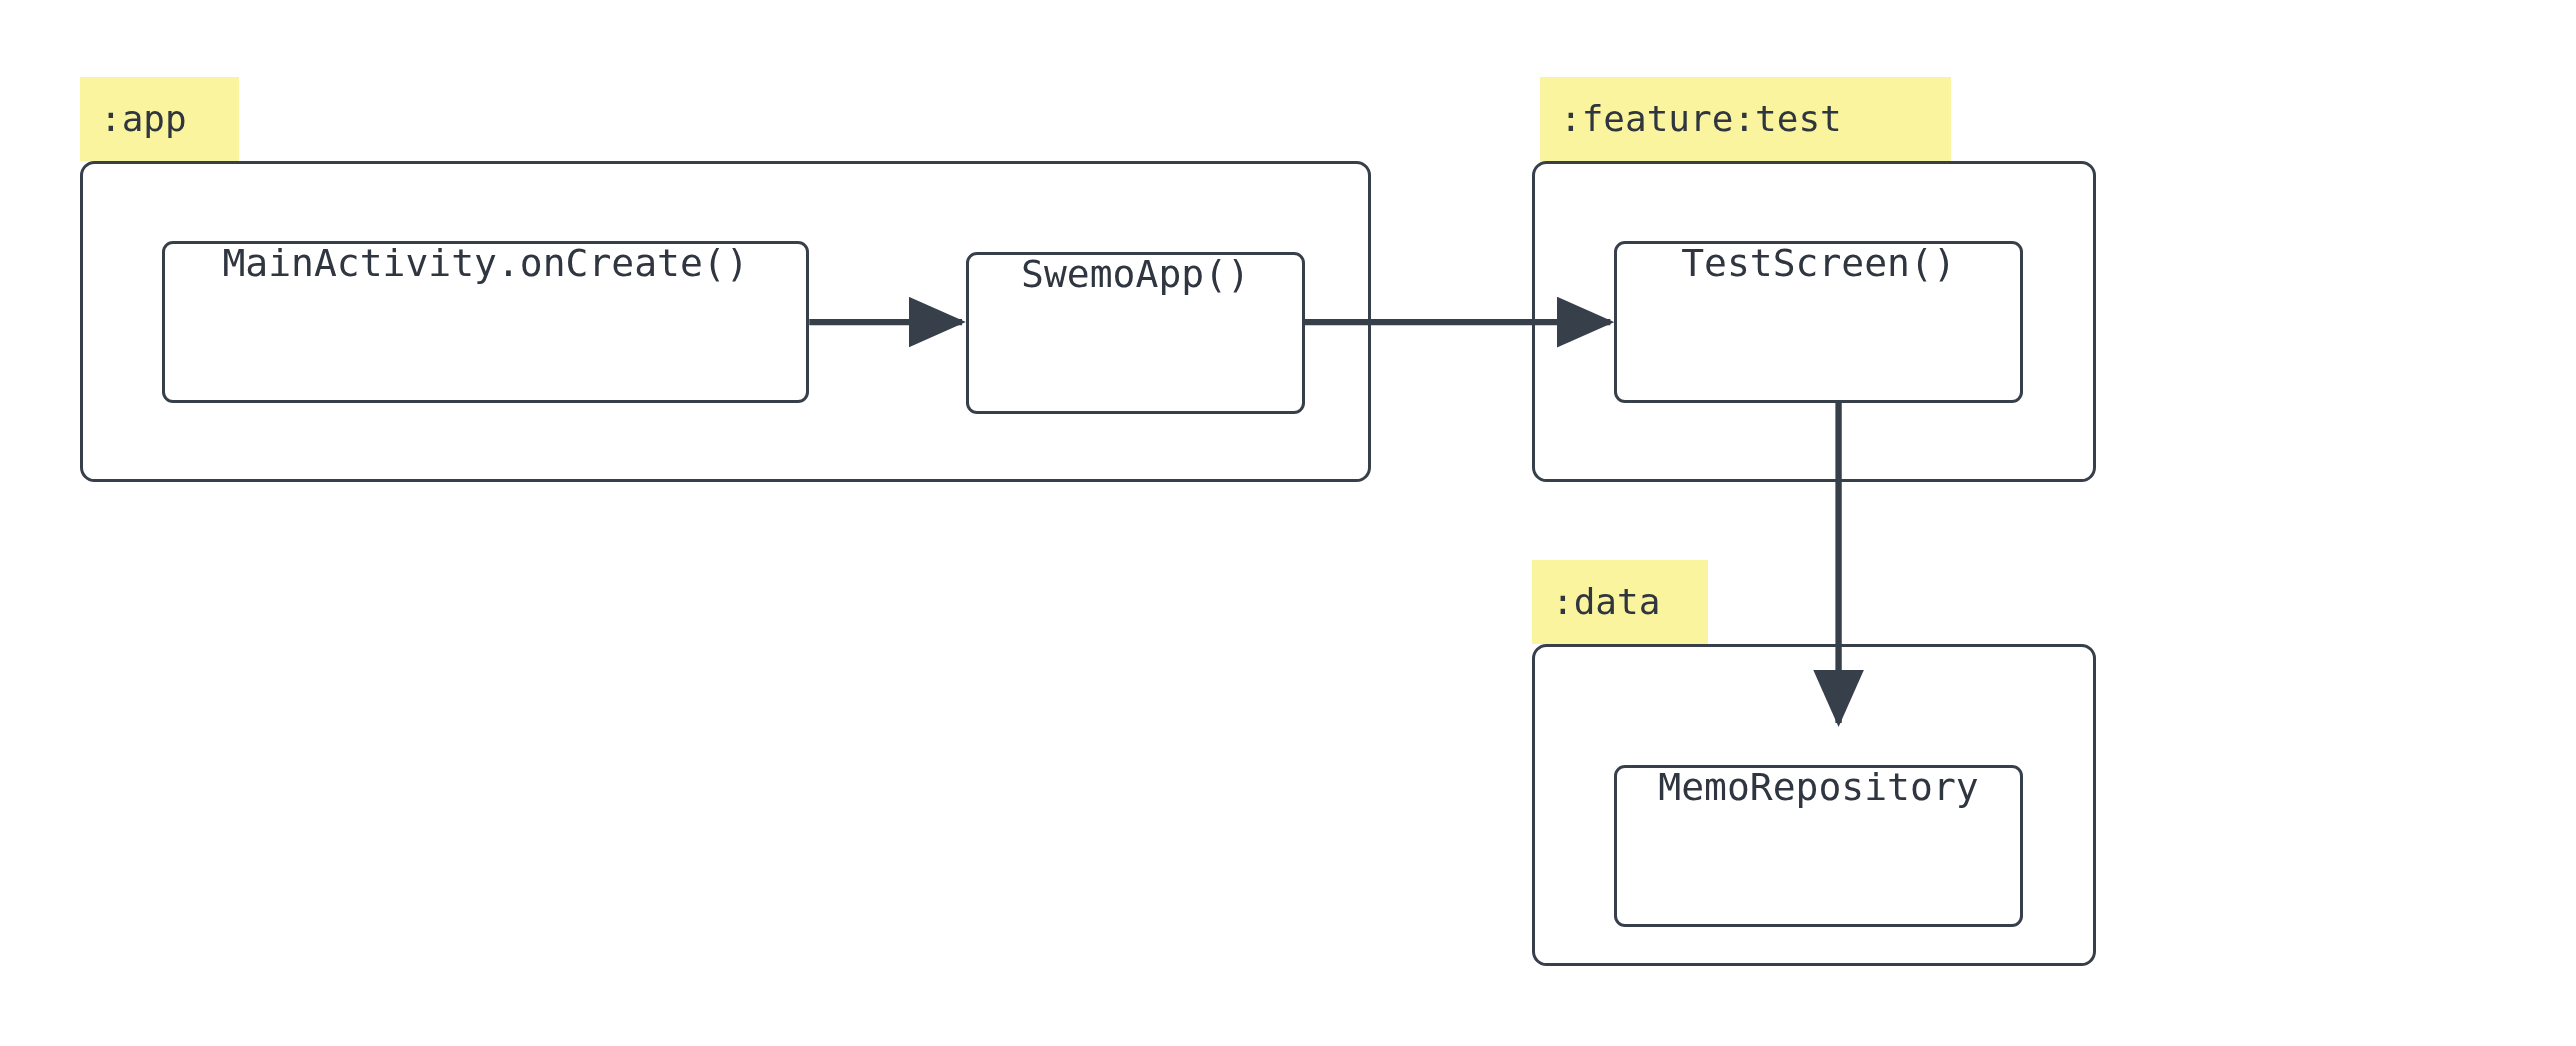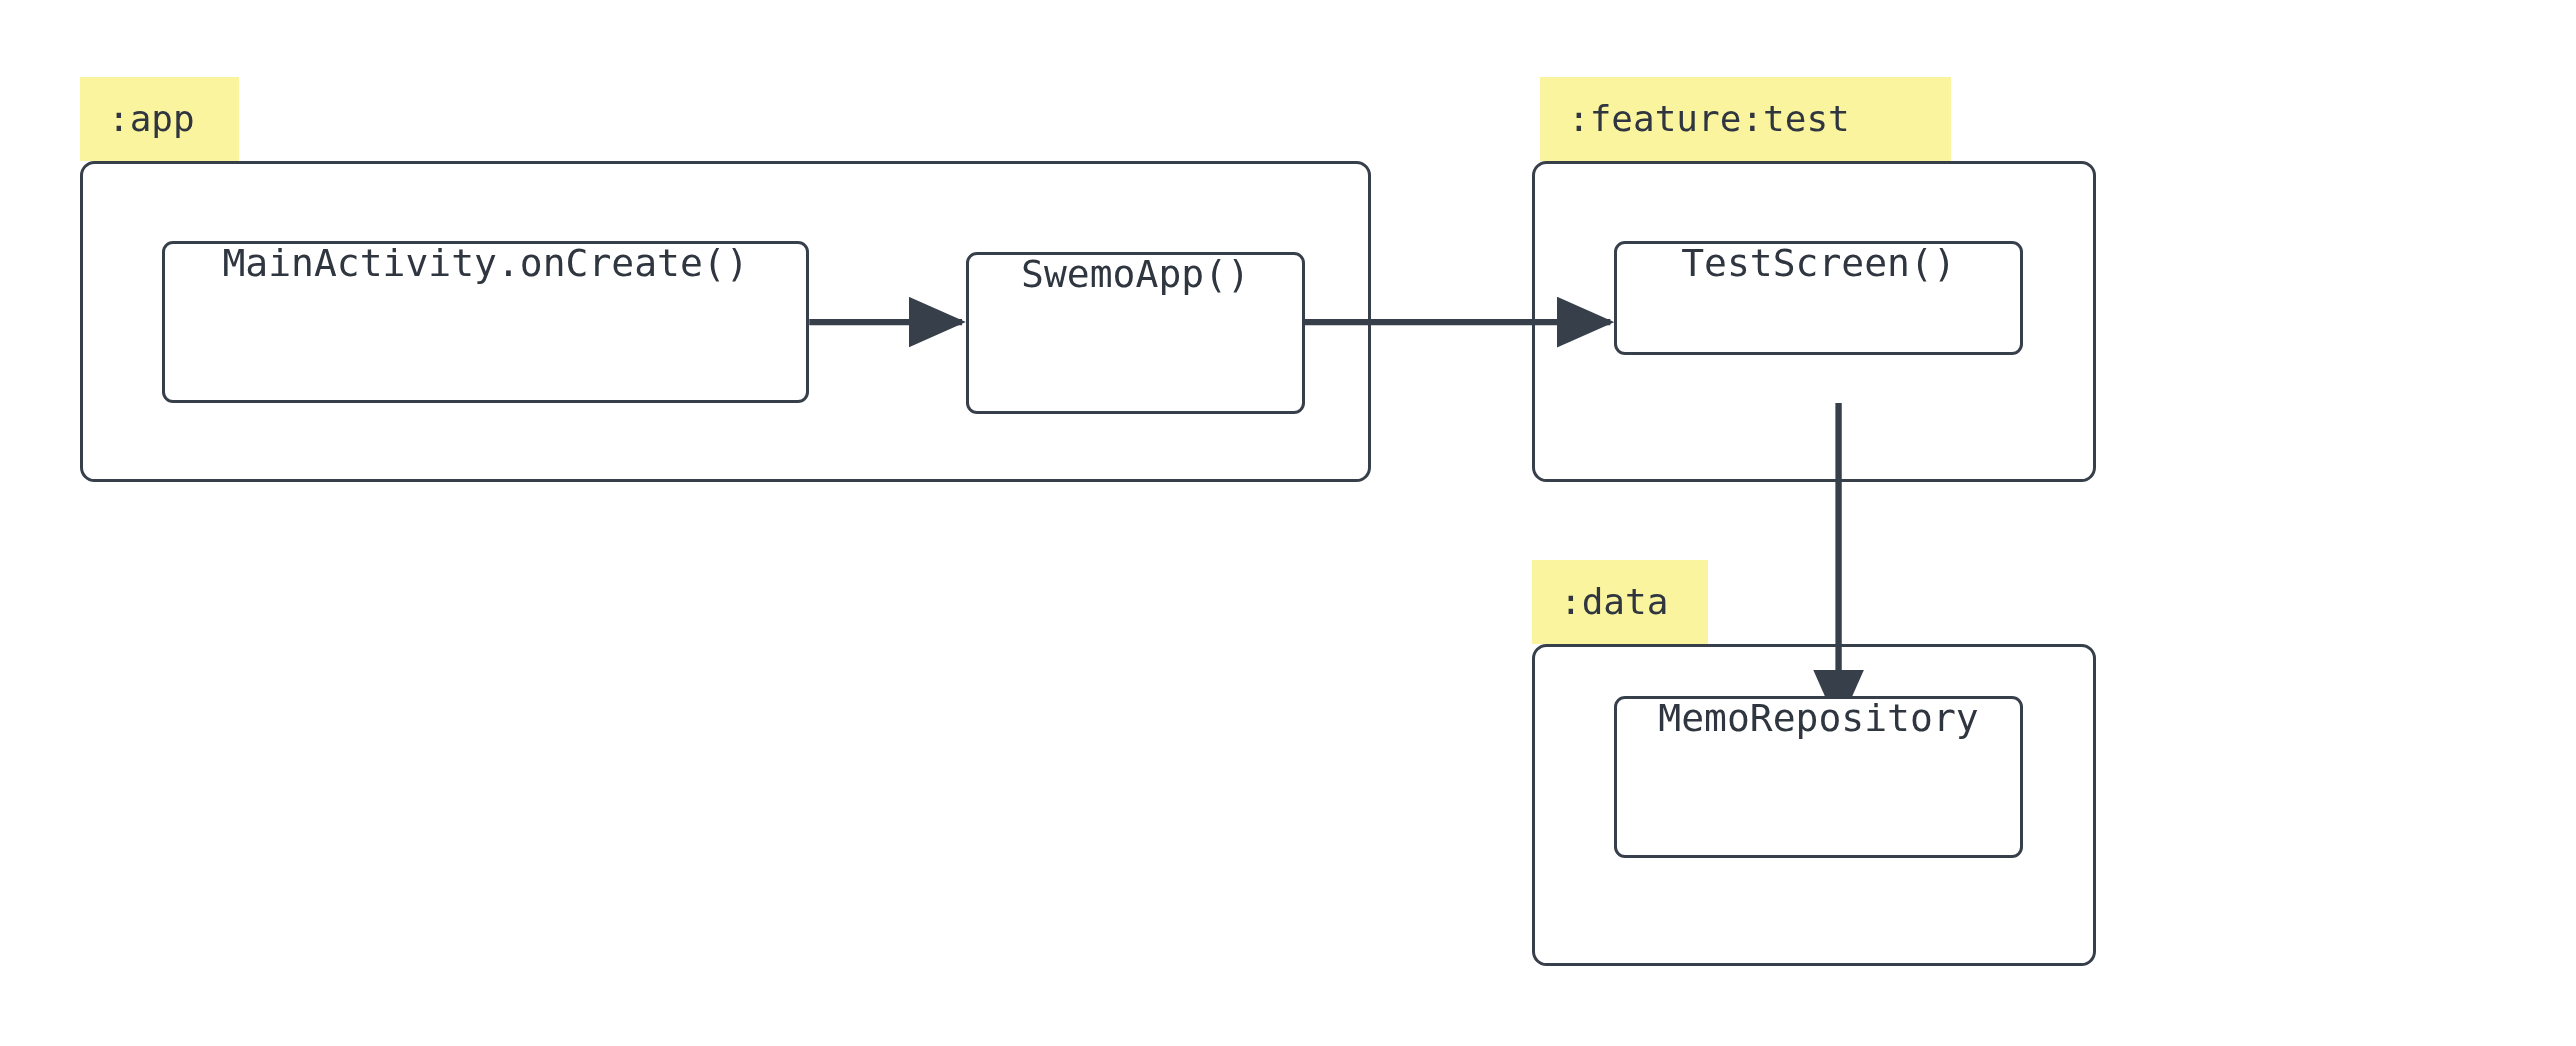--- a/index.html
+++ b/index.html
@@ -41,21 +41,21 @@
     position: absolute;
     box-sizing: border-box;
     background: #fbf49e;
     color: #2f3640;
     font-family: "DejaVu Sans Mono", monospace;
     font-size: 36px;
     line-height: 1;
     letter-spacing: 0px;
     display: flex;
     align-items: center;
-    padding: 0 20px 0 28px;
+    padding: 0 20px 0 20px;
     white-space: nowrap;
     z-index: 4;
   }
 
   
   .node {
     position: absolute;
     box-sizing: border-box;
     border: 3.6px solid #373f4b;
     border-radius: 11px;
@@ -103,27 +103,27 @@
 
   <div class="node" style="left:966px; top:252px; width:339px; height:162px;">
     <span class="node-label">SwemoApp()</span>
   </div>
 
   <div class="module" style="left:1532px; top:161px; width:564px; height:321px;"></div>
   <div class="module-label" style="left:1532px; top:77px; width:411px; height:84px;margin-left:8px;">
     <span>:feature:test</span>
   </div>
 
-  <div class="node" style="left:1614px; top:241px; width:409px; height:114px;">
+  <div class="node" style="left:1614px; top:241px; width:409px; height:162px;">
     <span class="node-label">TestScreen()</span>
   </div>
 
   <div class="module" style="left:1532px; top:644px; width:564px; height:322px;"></div>
   <div class="module-label" style="left:1532px; top:560px; width:176px; height:84px;">
     <span>:data</span>
   </div>
 
-  <div class="node" style="left:1614px; top:696px; width:409px; height:162px;">
+  <div class="node" style="left:1614px; top:765px; width:409px; height:162px;">
     <span class="node-label">MemoRepository</span>
   </div>
 
 </div>
 
 
 </body></html>

